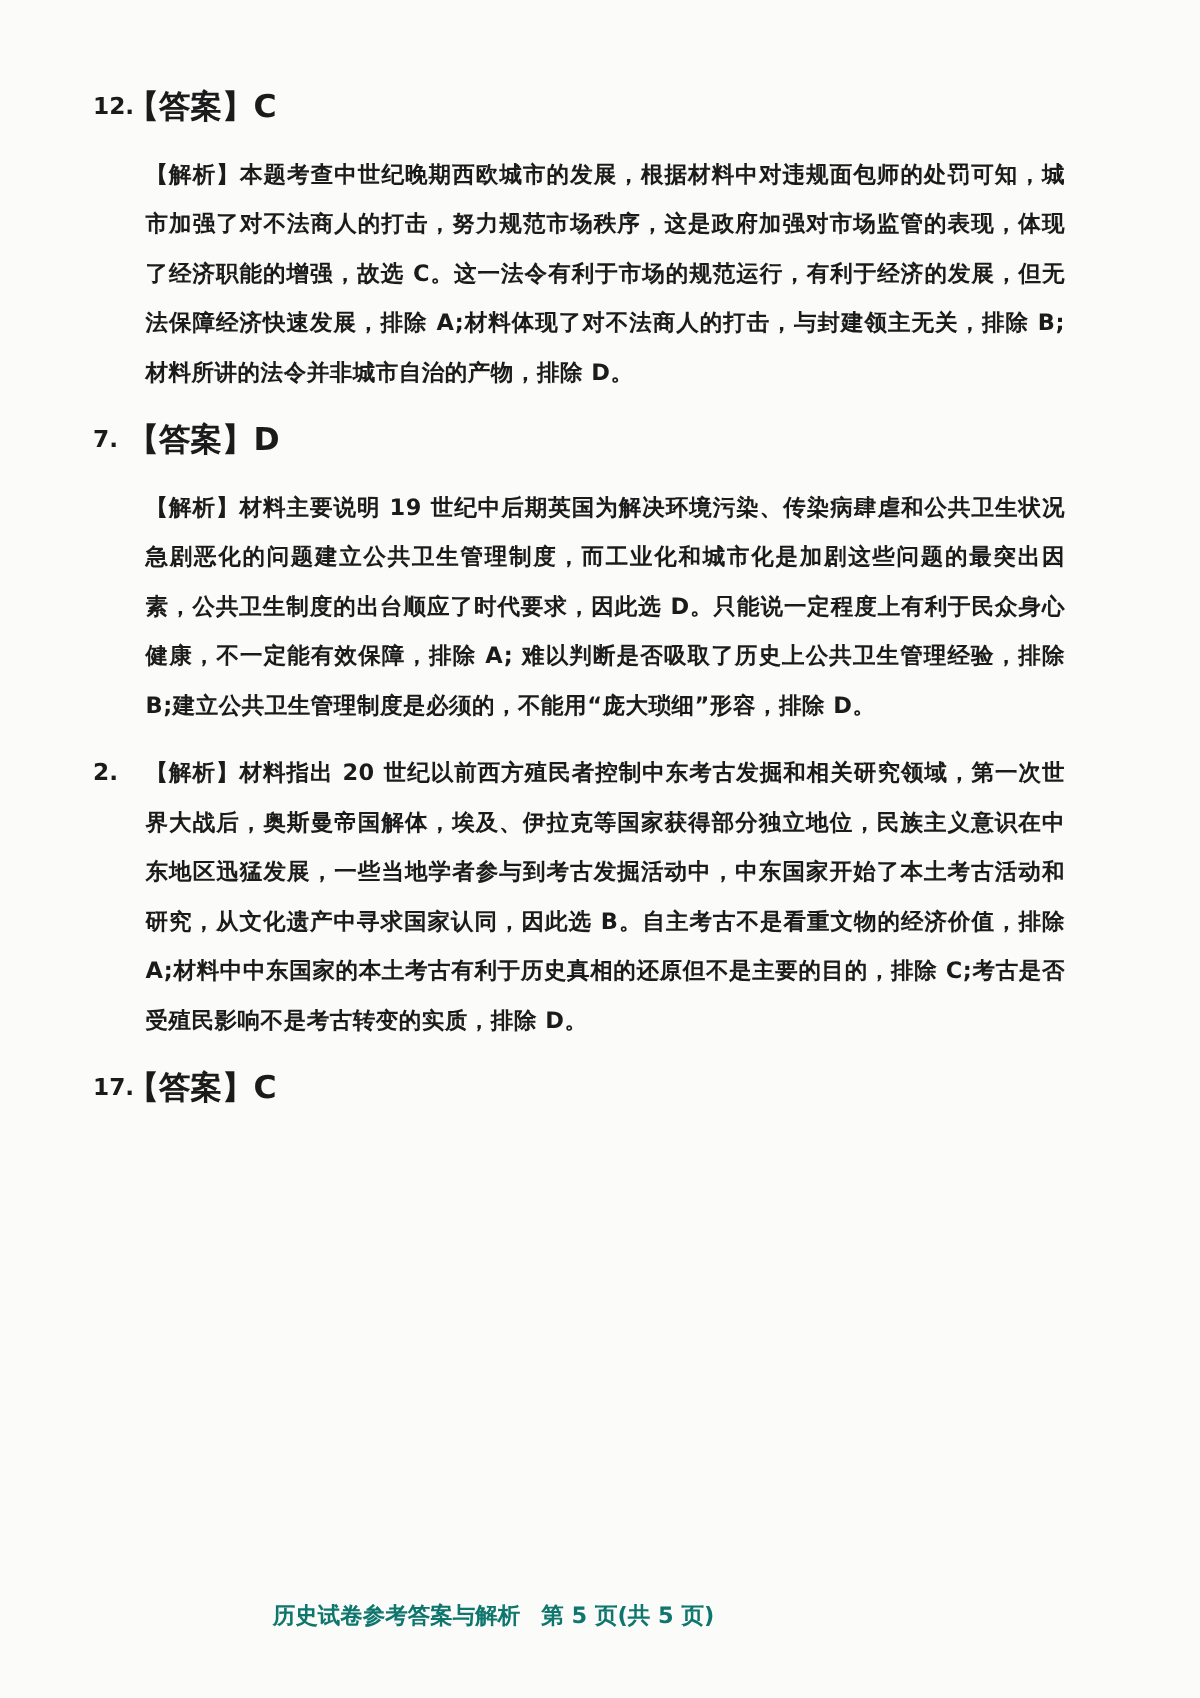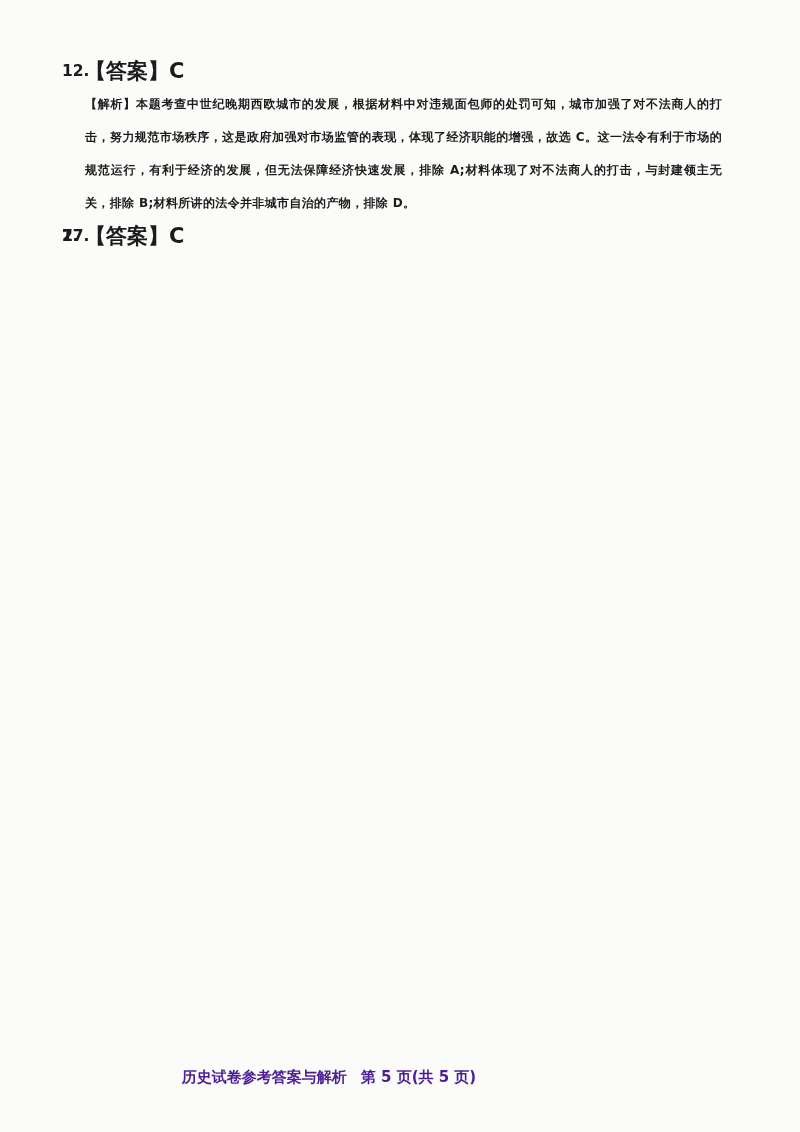--- a/index.html
+++ b/index.html
@@ -34,63 +34,66 @@
   }
   .q-number {
     position: absolute;
     left: 0;
     top: 0;
     font-size: 15.5px;
     line-height: 33px;
     font-weight: 700;
   }
   .analysis {
-    margin: 0;
-    font-size: 12px;
+    margin: 12px;
+    font-size: 15px;
     line-height: 33px;
     font-weight: 700;
     letter-spacing: 0.35px;
     text-align: justify;
     text-justify: inter-ideograph;
   }
   .analysis .label {
     font-weight: 700;
   }
   .page-footer {
     position: absolute;
     top: 1064px;
     left: 0;
     width: 658px;
     text-align: center;
     font-size: 15px;
     line-height: 26px;
     font-weight: 700;
-    color: #4c1d95;
+    color: #0f766e;
   }
   .page-footer .doc-title {
     margin-right: 14px;
   }
 </style>
 </head>
 <body>
 
 <div class="sheet">
 
   <div class="answer-item">
     <span class="q-number">12.</span>
     <div class="item-header"><span>【答案】</span><span>C</span></div>
     <p class="analysis"><span class="label">【解析】</span><span>本题考查中世纪晚期西欧城市的发展，根据材料中对违规面包师的处罚可知，城市加强了对不法商人的打击，努力规范市场秩序，这是政府加强对市场监管的表现，体现了经济职能的增强，故选 C。这一法令有利于市场的规范运行，有利于经济的发展，但无法保障经济快速发展，排除 A;材料体现了对不法商人的打击，与封建领主无关，排除 B;材料所讲的法令并非城市自治的产物，排除 D。</span></p>
   </div>
 
   <div class="answer-item">
     <span class="q-number">7.</span>
+    <div class="item-header"><span>【答案】</span><span>D</span></div>
+    <p class="analysis"><span class="label">【解析】</span><span>材料主要说明 19 世纪中后期英国为解决环境污染、传染病肆虐和公共卫生状况急剧恶化的问题建立公共卫生管理制度，而工业化和城市化是加剧这些问题的最突出因素，公共卫生制度的出台顺应了时代要求，因此选 D。只能说一定程度上有利于民众身心健康，不一定能有效保障，排除 A; 难以判断是否吸取了历史上公共卫生管理经验，排除 B;建立公共卫生管理制度是必须的，不能用“庞大琐细”形容，排除 D。</span></p>
   </div>
 
   <div class="answer-item">
     <span class="q-number">2.</span>
+    <p class="analysis"><span class="label">【解析】</span><span>材料指出 20 世纪以前西方殖民者控制中东考古发掘和相关研究领域，第一次世界大战后，奥斯曼帝国解体，埃及、伊拉克等国家获得部分独立地位，民族主义意识在中东地区迅猛发展，一些当地学者参与到考古发掘活动中，中东国家开始了本土考古活动和研究，从文化遗产中寻求国家认同，因此选 B。自主考古不是看重文物的经济价值，排除 A;材料中中东国家的本土考古有利于历史真相的还原但不是主要的目的，排除 C;考古是否受殖民影响不是考古转变的实质，排除 D。</span></p>
   </div>
 
   <div class="answer-item">
     <span class="q-number">17.</span>
     <div class="item-header"><span>【答案】</span><span>C</span></div>
   </div>
 
 </div>
 
 <div class="page-footer">

